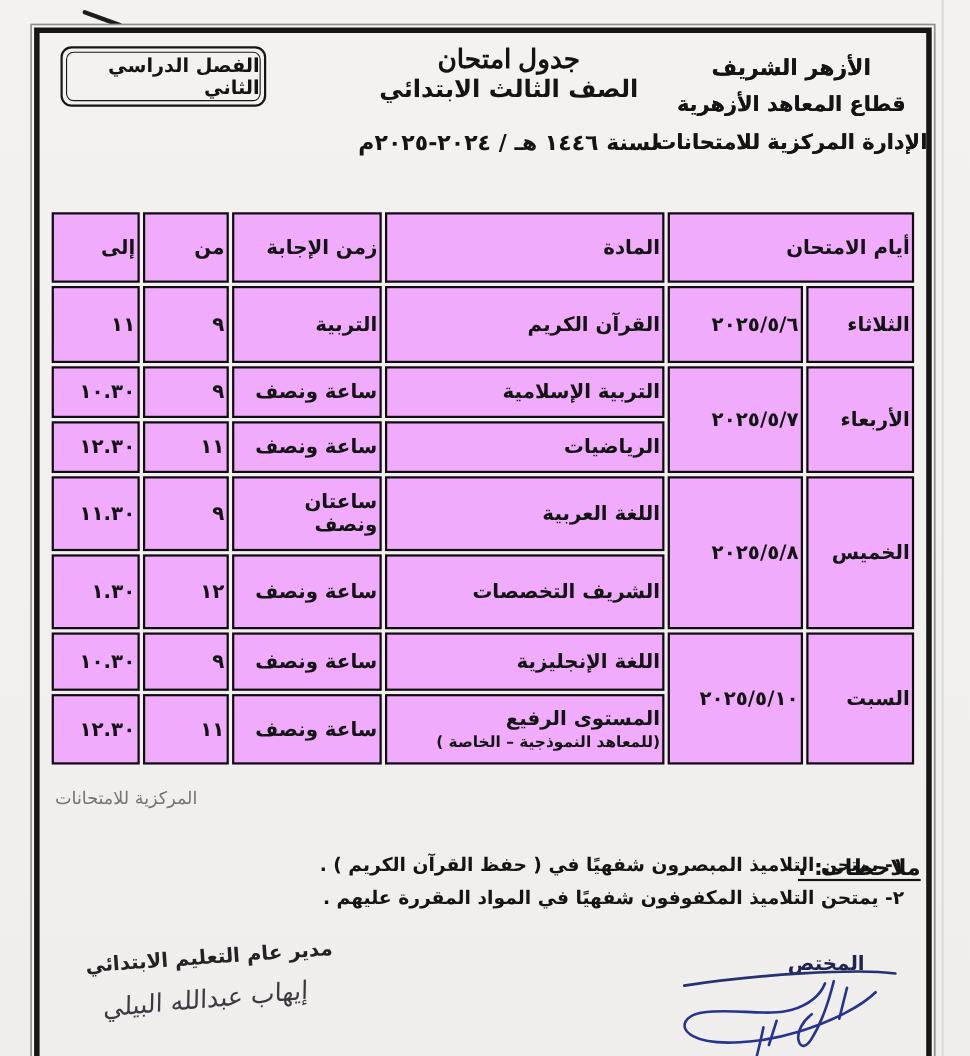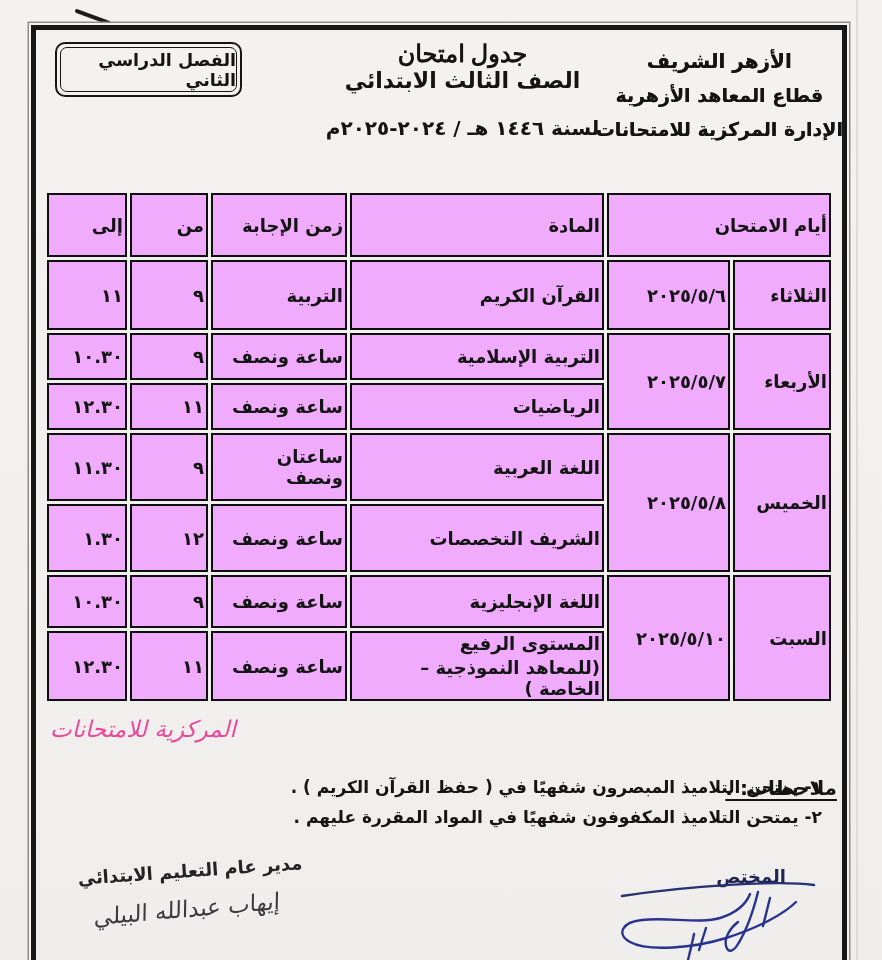--- a/index.html
+++ b/index.html
@@ -50,24 +50,24 @@
     font-weight: bold; font-size: 18px; padding: 0 2px;
   }
   tr.r-hdr  { height: 64px; }
   tr.r-tue  { height: 70px; }
   tr.r-wed  { height: 47px; }
   tr.r-thu  { height: 68px; }
   tr.r-sat1 { height: 53px; }
   tr.r-sat2 { height: 64px; }
   td.c-dur { font-size: 17px; }
   td.c-date { font-size: 17.5px; margin-top: 12px; }
-  .subj-sub { font-size: 18px; margin-top: 3px; }
-
-  
-  .watermark { left: 50px; top: 716px; font-size: 23px; color: #ec4899; letter-spacing: .5px; font-style: italic; }
+  .subj-sub { font-size: 14px; margin-top: 3px; }
+
+  
+  .watermark { left: 50px; top: 716px; font-size: 16px; color: #737373; letter-spacing: .5px; }
 
   
   .notes-heading { right: 45px; top: 776px; font-size: 20px; font-weight: bold;
     text-decoration: underline; text-underline-offset: 4px; text-decoration-thickness: 1.6px; }
   .notes { right: 60px; top: 772px; width: 730px; text-align: right; font-weight: bold; font-size: 17px; line-height: 30px; }
 
   
   .sig-right-label { right: 96px; top: 866px; font-size: 18px; font-weight: bold; color: #1d2450; }
   .sig-underline { left: 618px; top: 876px; }
   .sig-scribble { left: 608px; top: 884px; }

